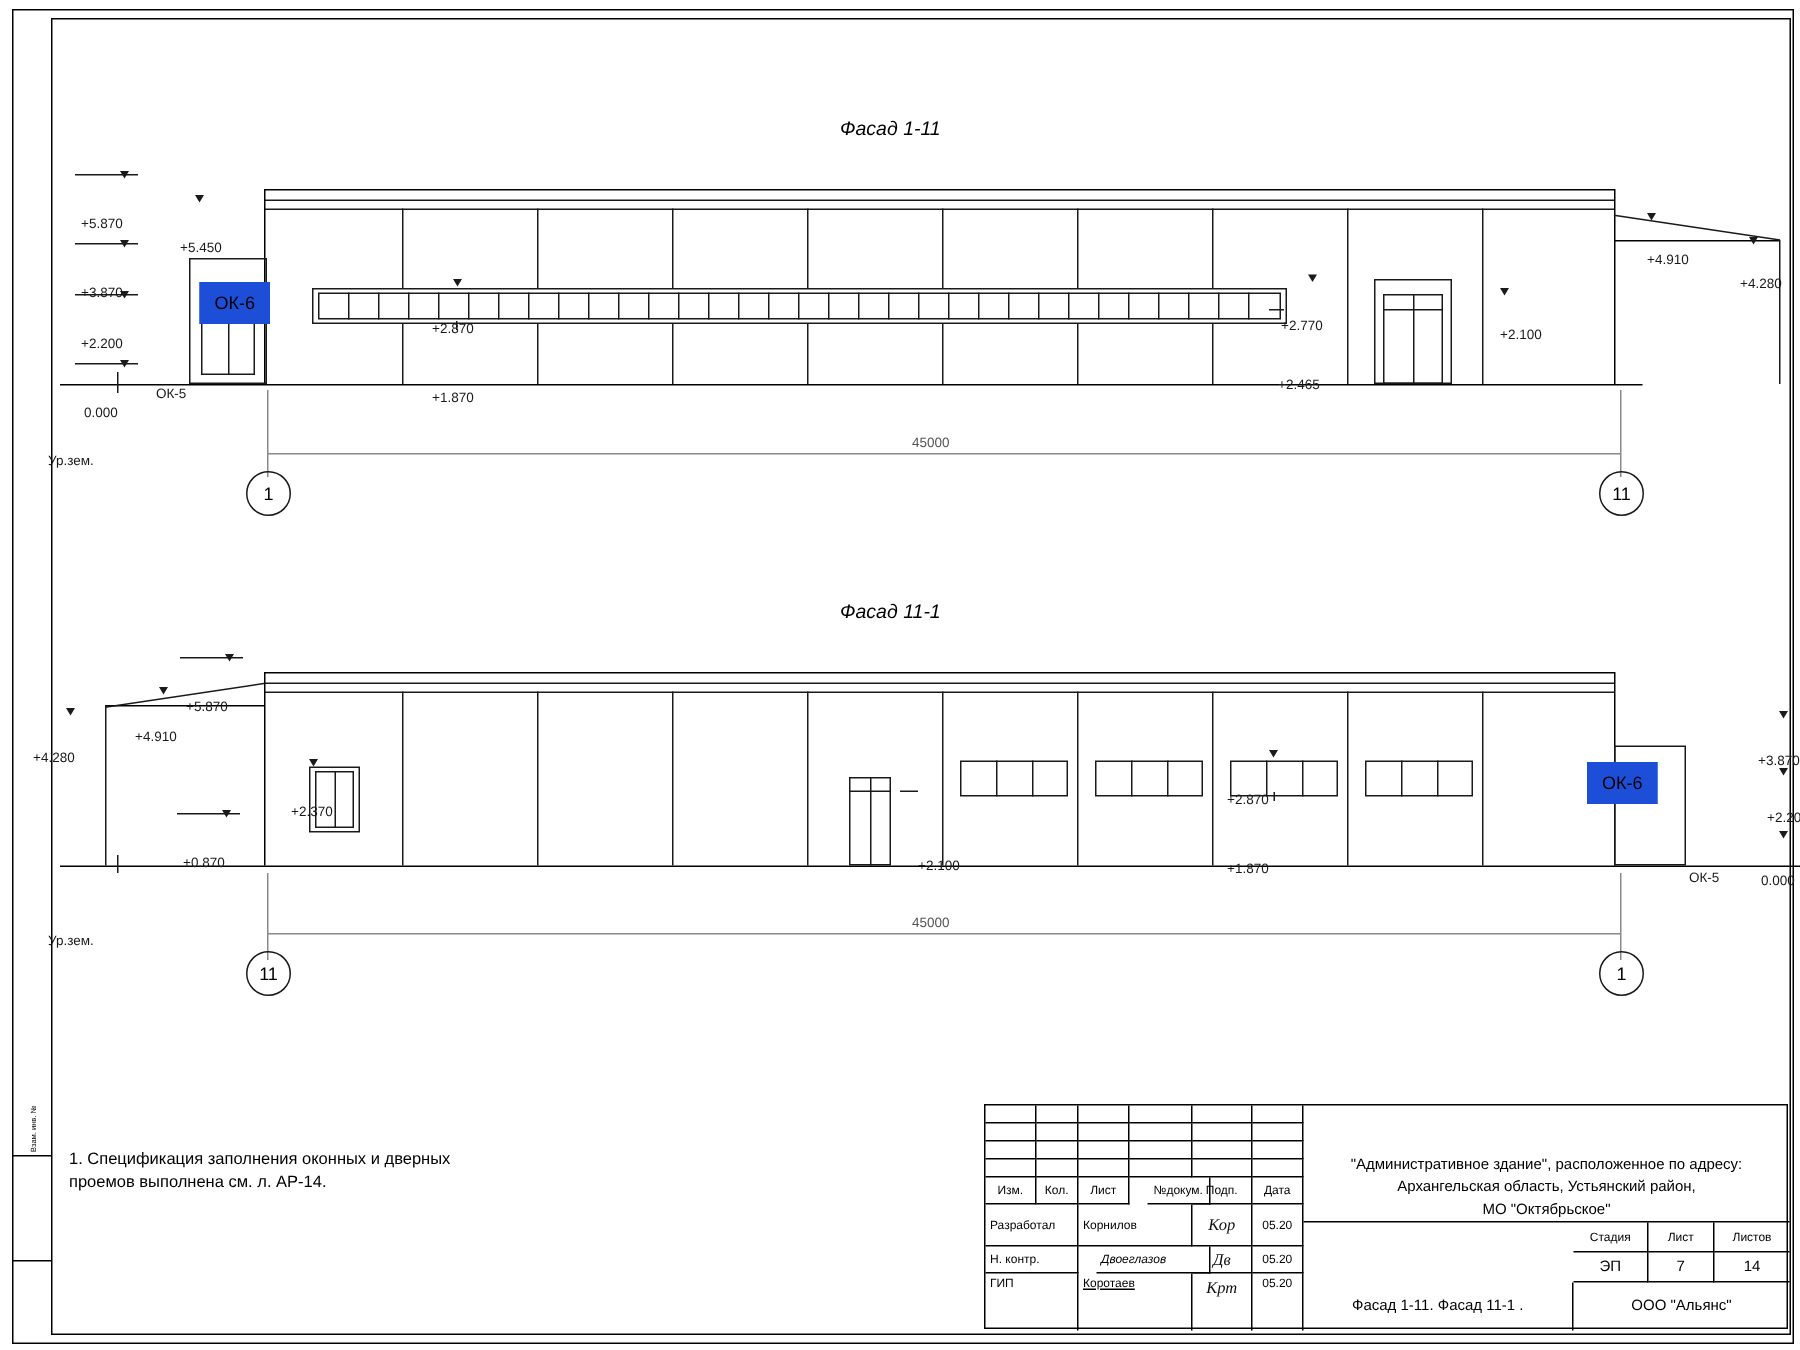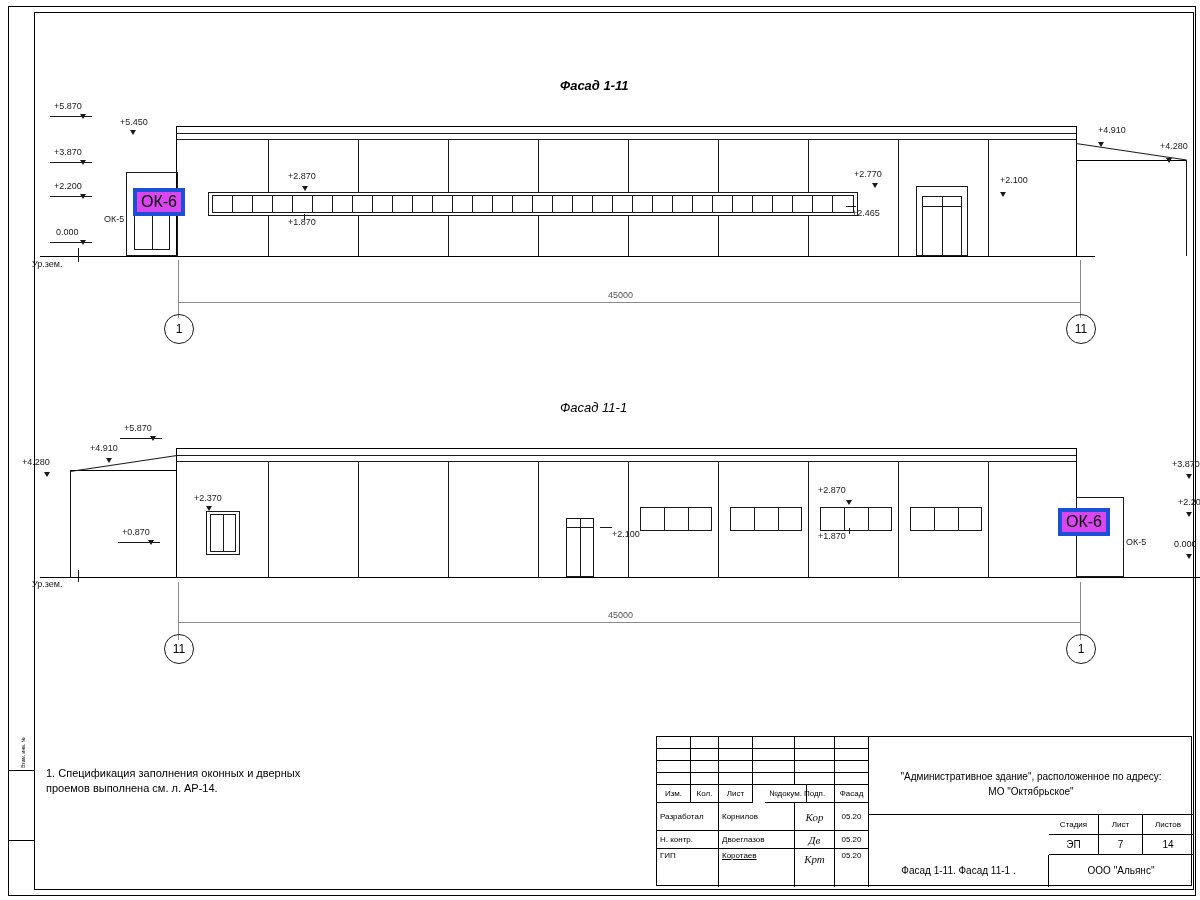--- a/index.html
+++ b/index.html
@@ -65,20 +65,21 @@
   .ln { position: absolute; background: #1a1a1a; }
   .hln { height: 1px; }
   .vln { width: 1px; }
   .thick { background: #000; }
   .txt {
     position: absolute;
     font-size: 9px;
     line-height: 1.1;
     white-space: nowrap;
     color: #1a1a1a;
+    margin-top: 43px;
   }
   .title-it {
     position: absolute;
     font-style: italic;
     font-size: 13px;
     white-space: nowrap;
   }
   .dim-num {
     position: absolute;
     font-size: 9px;
@@ -101,24 +102,24 @@
     font-size: 12px;
     line-height: 28px;
   }
   .rect-o {
     position: absolute;
     border: 1px solid #1a1a1a;
     box-sizing: border-box;
   }
   .label-box {
     position: absolute;
-    font-size: 16px;
-    border: 4px solid #1d4ed8;
+    font-size: 12px;
+    border: 6px solid #1d4ed8;
     padding: 1px 4px;
-    background: #d946ef;
+    background: #1d4ed8;
     white-space: nowrap;
   }
 
   
   .stamp {
     position: absolute;
     left: 656px; top: 736px;
     width: 536px; height: 150px;
     border: 1px solid #000;
     box-sizing: border-box;
@@ -168,21 +169,21 @@
 
   <div class="frame-outer"></div>
   <div class="frame-inner"></div>
   <div class="stub-left"></div>
   <div class="stub-left2"></div>
   <div class="vert-label">
     <span>Взам. инв. №</span>
   </div>
 
   <div>
-    <div class="title-it" style="left:560px; top:78px;font-weight:bold;">Фасад 1-11</div>
+    <div class="title-it" style="left:560px; top:78px;">Фасад 1-11</div>
 
     <div class="ln hln thick" style="left:176px; top:126px; width:900px;"></div>
     <div class="ln hln" style="left:176px; top:133px; width:900px;"></div>
     <div class="ln hln" style="left:176px; top:139px; width:900px;"></div>
     <div class="ln vln thick" style="left:176px; top:126px; height:130px;"></div>
     <div class="ln vln thick" style="left:1076px; top:126px; height:130px;"></div>
     <div class="ln hln thick" style="left:40px; top:256px; width:1055px;"></div>
 
     <div class="ln vln" style="left:268px; top:139px; height:117px;"></div>
     <div class="ln vln" style="left:358px; top:139px; height:117px;"></div>
@@ -413,40 +414,41 @@
     <div class="cell" style="left:62px; top:36px; width:34px; height:12px;"></div>
     <div class="cell" style="left:96px; top:36px; width:42px; height:12px;"></div>
     <div class="cell" style="left:138px; top:36px; width:40px; height:12px;"></div>
     <div class="cell" style="left:178px; top:36px; width:34px; height:12px;"></div>
 
     <div class="cell small" style="left:0; top:48px; width:34px; height:18px; line-height:18px;">Изм.</div>
     <div class="cell small" style="left:34px; top:48px; width:28px; height:18px; line-height:18px;">Кол.</div>
     <div class="cell small" style="left:62px; top:48px; width:34px; height:18px; line-height:18px;">Лист</div>
     <div class="cell small" style="left:108px; top:48px; width:42px; height:18px; line-height:18px;">№докум.</div>
     <div class="cell small" style="left:138px; top:48px; width:40px; height:18px; line-height:18px;">Подп.</div>
-    <div class="cell small" style="left:178px; top:48px; width:34px; height:18px; line-height:18px;">Фасад</div>
+    <div class="cell small" style="left:178px; top:48px; width:34px; height:18px; line-height:18px;">Дата</div>
 
     <div class="cell small" style="left:0; top:66px; width:62px; height:28px; line-height:28px; text-align:left; padding-left:3px;">Разработал</div>
     <div class="cell small" style="left:62px; top:66px; width:76px; height:28px; line-height:28px; text-align:left; padding-left:3px;">Корнилов</div>
     <div class="cell sig" style="left:138px; top:66px; width:40px; height:28px; line-height:28px;font-style:italic;">Кор</div>
     <div class="cell small" style="left:178px; top:66px; width:34px; height:28px; line-height:28px;">05.20</div>
 
     <div class="cell small" style="left:0; top:94px; width:62px; height:18px; line-height:18px; text-align:left; padding-left:3px;">Н. контр.</div>
-    <div class="cell small" style="left:62px; top:94px; width:76px; height:18px; line-height:18px; text-align:left; padding-left:3px;">Двоеглазов</div>
+    <div class="cell small" style="left:74px; top:94px; width:76px; height:18px; line-height:18px; text-align:left; padding-left:3px;font-style:italic;">Двоеглазов</div>
     <div class="cell sig" style="left:138px; top:94px; width:40px; height:18px; line-height:18px;">Дв</div>
     <div class="cell small" style="left:178px; top:94px; width:34px; height:18px; line-height:18px;">05.20</div>
 
     <div class="cell small nbb" style="left:0; top:112px; width:62px; height:38px; line-height:14px; text-align:left; padding-left:3px;">ГИП</div>
     <div class="cell small nbb" style="left:62px; top:112px; width:76px; height:38px; line-height:14px; text-align:left; padding-left:3px;text-decoration:underline;">Коротаев</div>
     <div class="cell sig nbb" style="left:138px; top:112px; width:40px; height:38px; line-height:20px;">Крт</div>
     <div class="cell small nbb" style="left:178px; top:112px; width:34px; height:38px; line-height:14px;">05.20</div>
 
 
     <div class="cell mid" style="left:212px; top:30px; width:324px; height:48px; border-right:none; padding-top:2px; line-height:15px;">
       <div>"Административное здание", расположенное по адресу:</div>
+      <div>Архангельская область, Устьянский район,</div>
       <div>МО "Октябрьское"</div>
     </div>
 
 
     <div class="cell mid nbb" style="left:212px; top:118px; width:180px; height:32px; line-height:32px;">Фасад 1-11. Фасад 11-1 .</div>
 
     <div class="cell small" style="left:392px; top:78px; width:50px; height:20px; line-height:20px;">Стадия</div>
     <div class="cell small" style="left:442px; top:78px; width:44px; height:20px; line-height:20px;">Лист</div>
     <div class="cell small" style="left:486px; top:78px; width:50px; height:20px; line-height:20px; border-right:none;">Листов</div>
 

